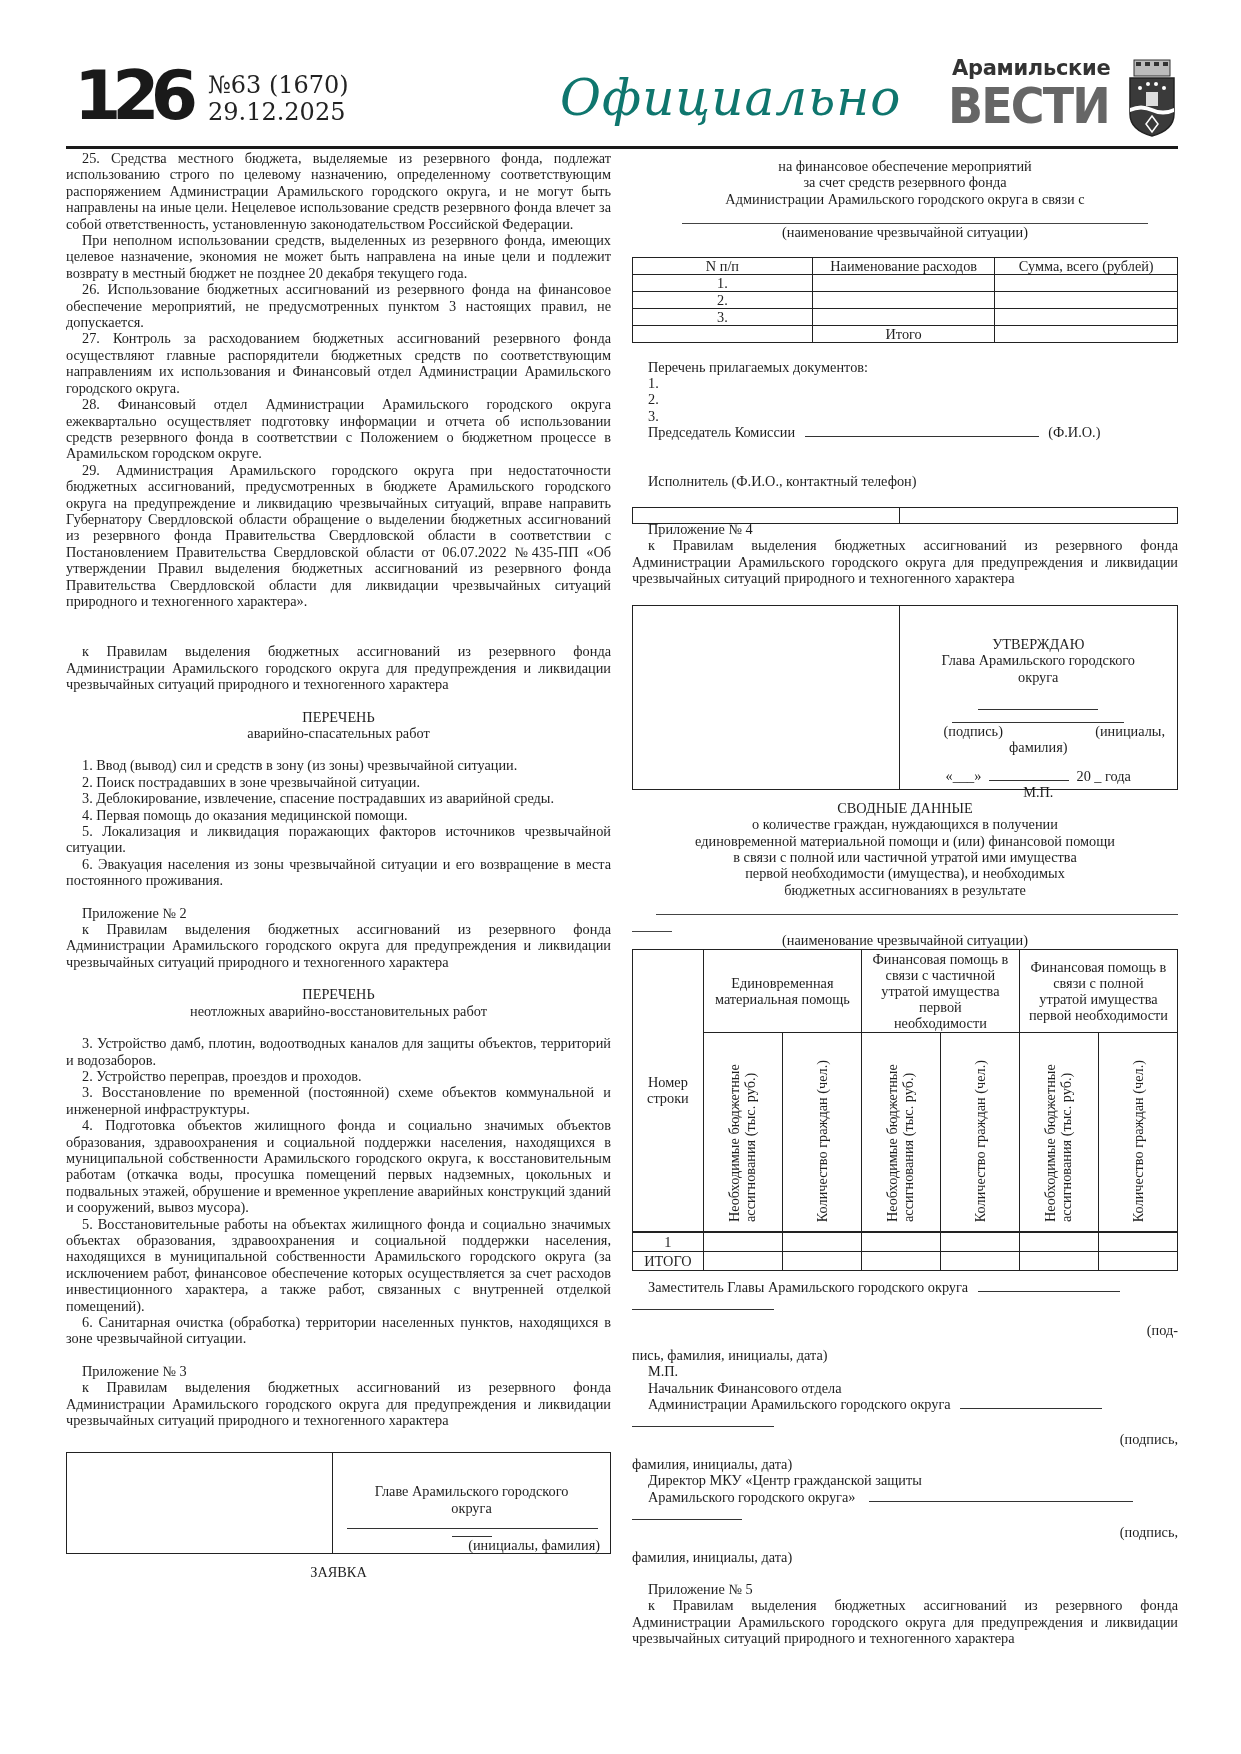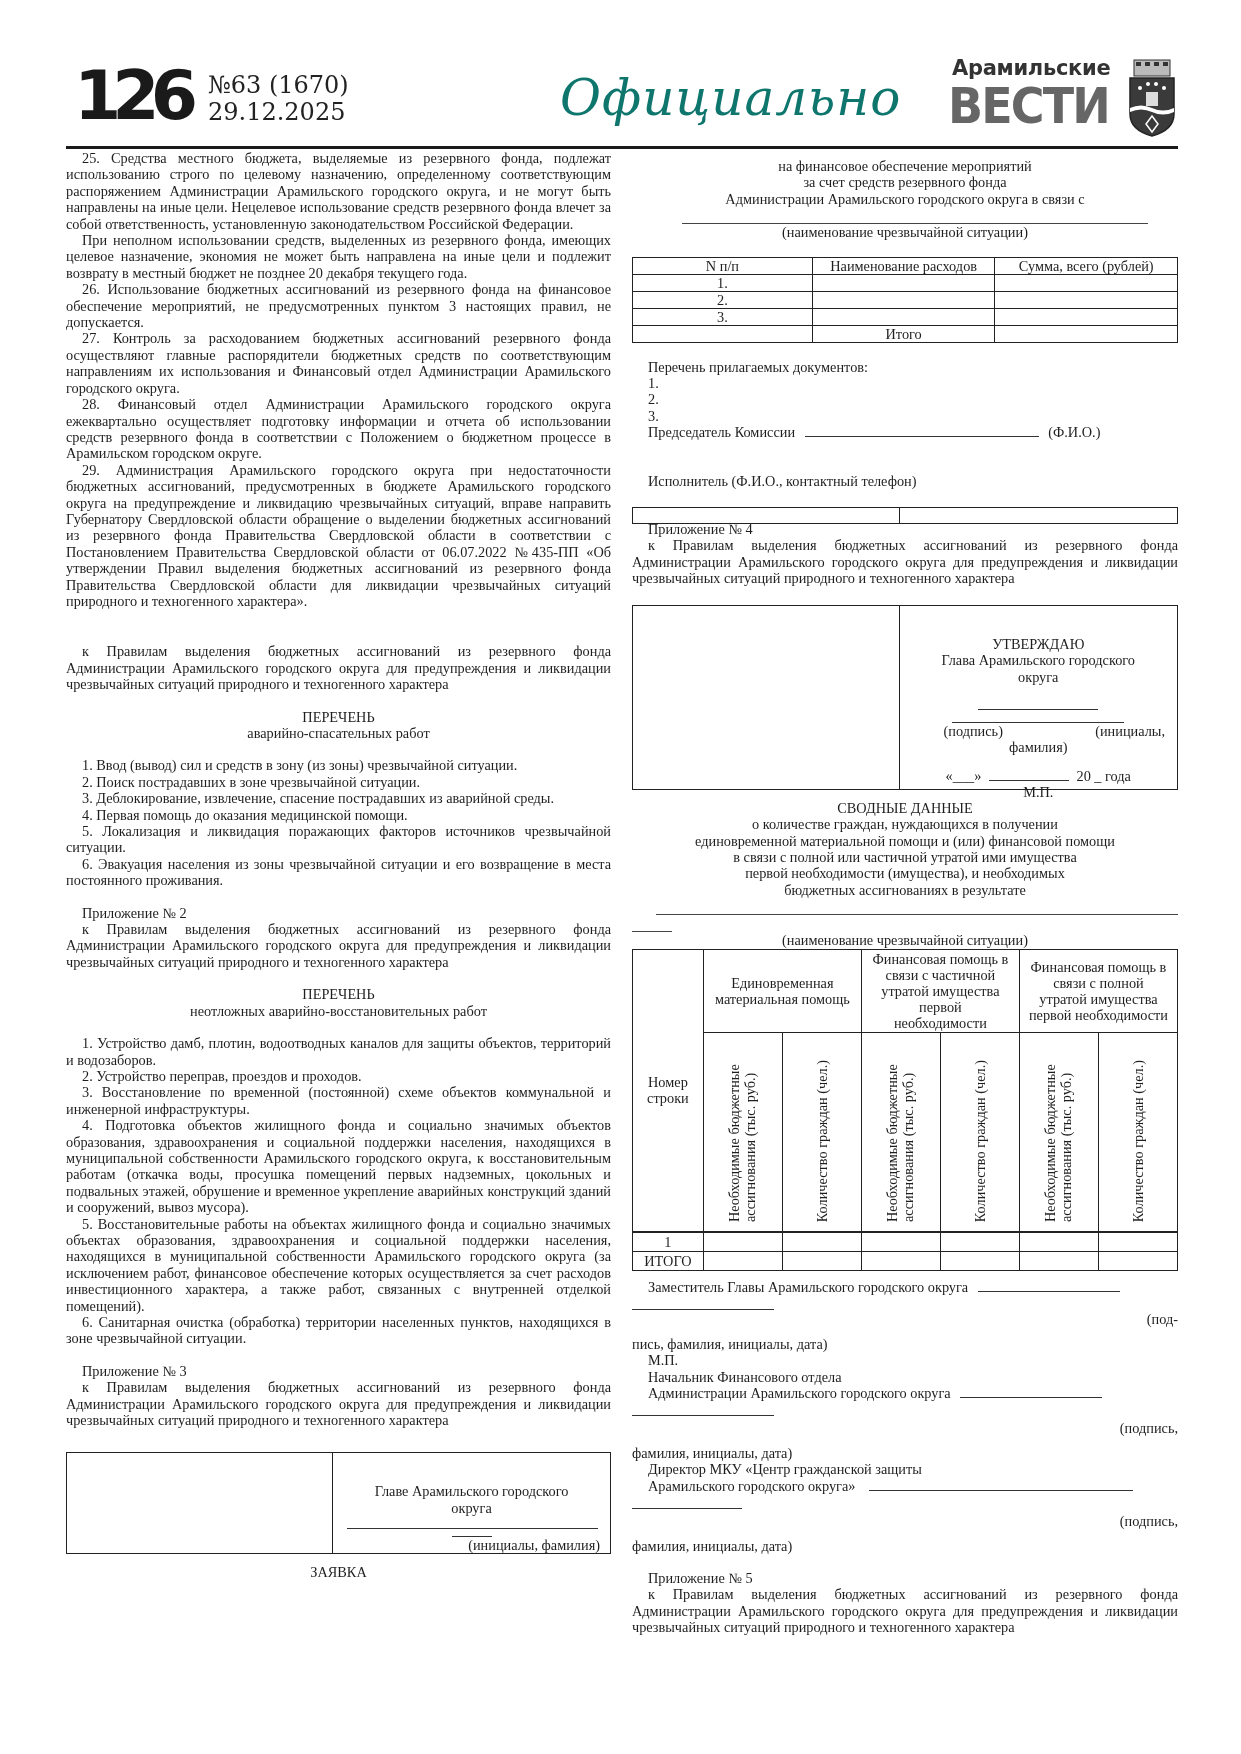--- a/index.html
+++ b/index.html
@@ -134,21 +134,21 @@
   </section>
   <div class="gap"></div>
 
   <section>
     <p class="p">Приложение № 2</p>
     <p class="p">к Правилам выделения бюджетных ассигнований из резервного фонда Администрации Арамильского городского округа для предупреждения и ликвидации чрезвычайных ситуаций природного и техногенного характера</p>
     <div class="gap"></div>
     <p class="c">ПЕРЕЧЕНЬ</p>
     <p class="c">неотложных аварийно-восстановительных работ</p>
     <div class="gap"></div>
-    <p class="p">1. Устройство дамб, плотин, водоотводных каналов для защиты объектов, территорий и водозаборов.</p>
+    <p class="p">3. Устройство дамб, плотин, водоотводных каналов для защиты объектов, территорий и водозаборов.</p>
     <p class="p">2. Устройство переправ, проездов и проходов.</p>
     <p class="p">3. Восстановление по временной (постоянной) схеме объектов коммунальной и инженерной инфраструктуры.</p>
     <p class="p">4. Подготовка объектов жилищного фонда и социально значимых объектов образования, здравоохранения и социальной поддержки населения, находящихся в муниципальной собственности Арамильского городского округа, к восстановительным работам (откачка воды, просушка помещений первых надземных, цокольных и подвальных этажей, обрушение и временное укрепление аварийных конструкций зданий и сооружений, вывоз мусора).</p>
     <p class="p">5. Восстановительные работы на объектах жилищного фонда и социально значимых объектах образования, здравоохранения и социальной поддержки населения, находящихся в муниципальной собственности Арамильского городского округа (за исключением работ, финансовое обеспечение которых осуществляется за счет расходов инвестиционного характера, а также работ, связанных с внутренней отделкой помещений).</p>
     <p class="p">6. Санитарная очистка (обработка) территории населенных пунктов, находящихся в зоне чрезвычайной ситуации.</p>
   </section>
   <div class="gap"></div>
 
   <section>
     <p class="p">Приложение № 3</p>
@@ -317,21 +317,21 @@
   </section>
   <div class="gap-s"></div>
 
   <section>
     <div>
       <p class="ind">
         <span>Заместитель Главы Арамильского городского округа</span>
         <span class="sig-line" style="width:142px; margin-left:6px;"></span>
       </p>
       <div style="border-bottom:1px solid #333; width:142px; margin-top:14px;"></div>
-      <p style="text-align:right; margin-top:1px;">(под-</p>
+      <p style="text-align:right; margin-top:12px;">(под-</p>
       <p style="margin-top:8px;">пись, фамилия, инициалы, дата)</p>
     </div>
     <div>
       <p class="ind">М.П.</p>
       <p class="ind">Начальник Финансового отдела</p>
       <p class="ind">
         <span>Администрации Арамильского городского округа</span>
         <span class="sig-line" style="width:142px; margin-left:6px;"></span>
       </p>
       <div style="border-bottom:1px solid #333; width:142px; margin-top:14px;"></div>

